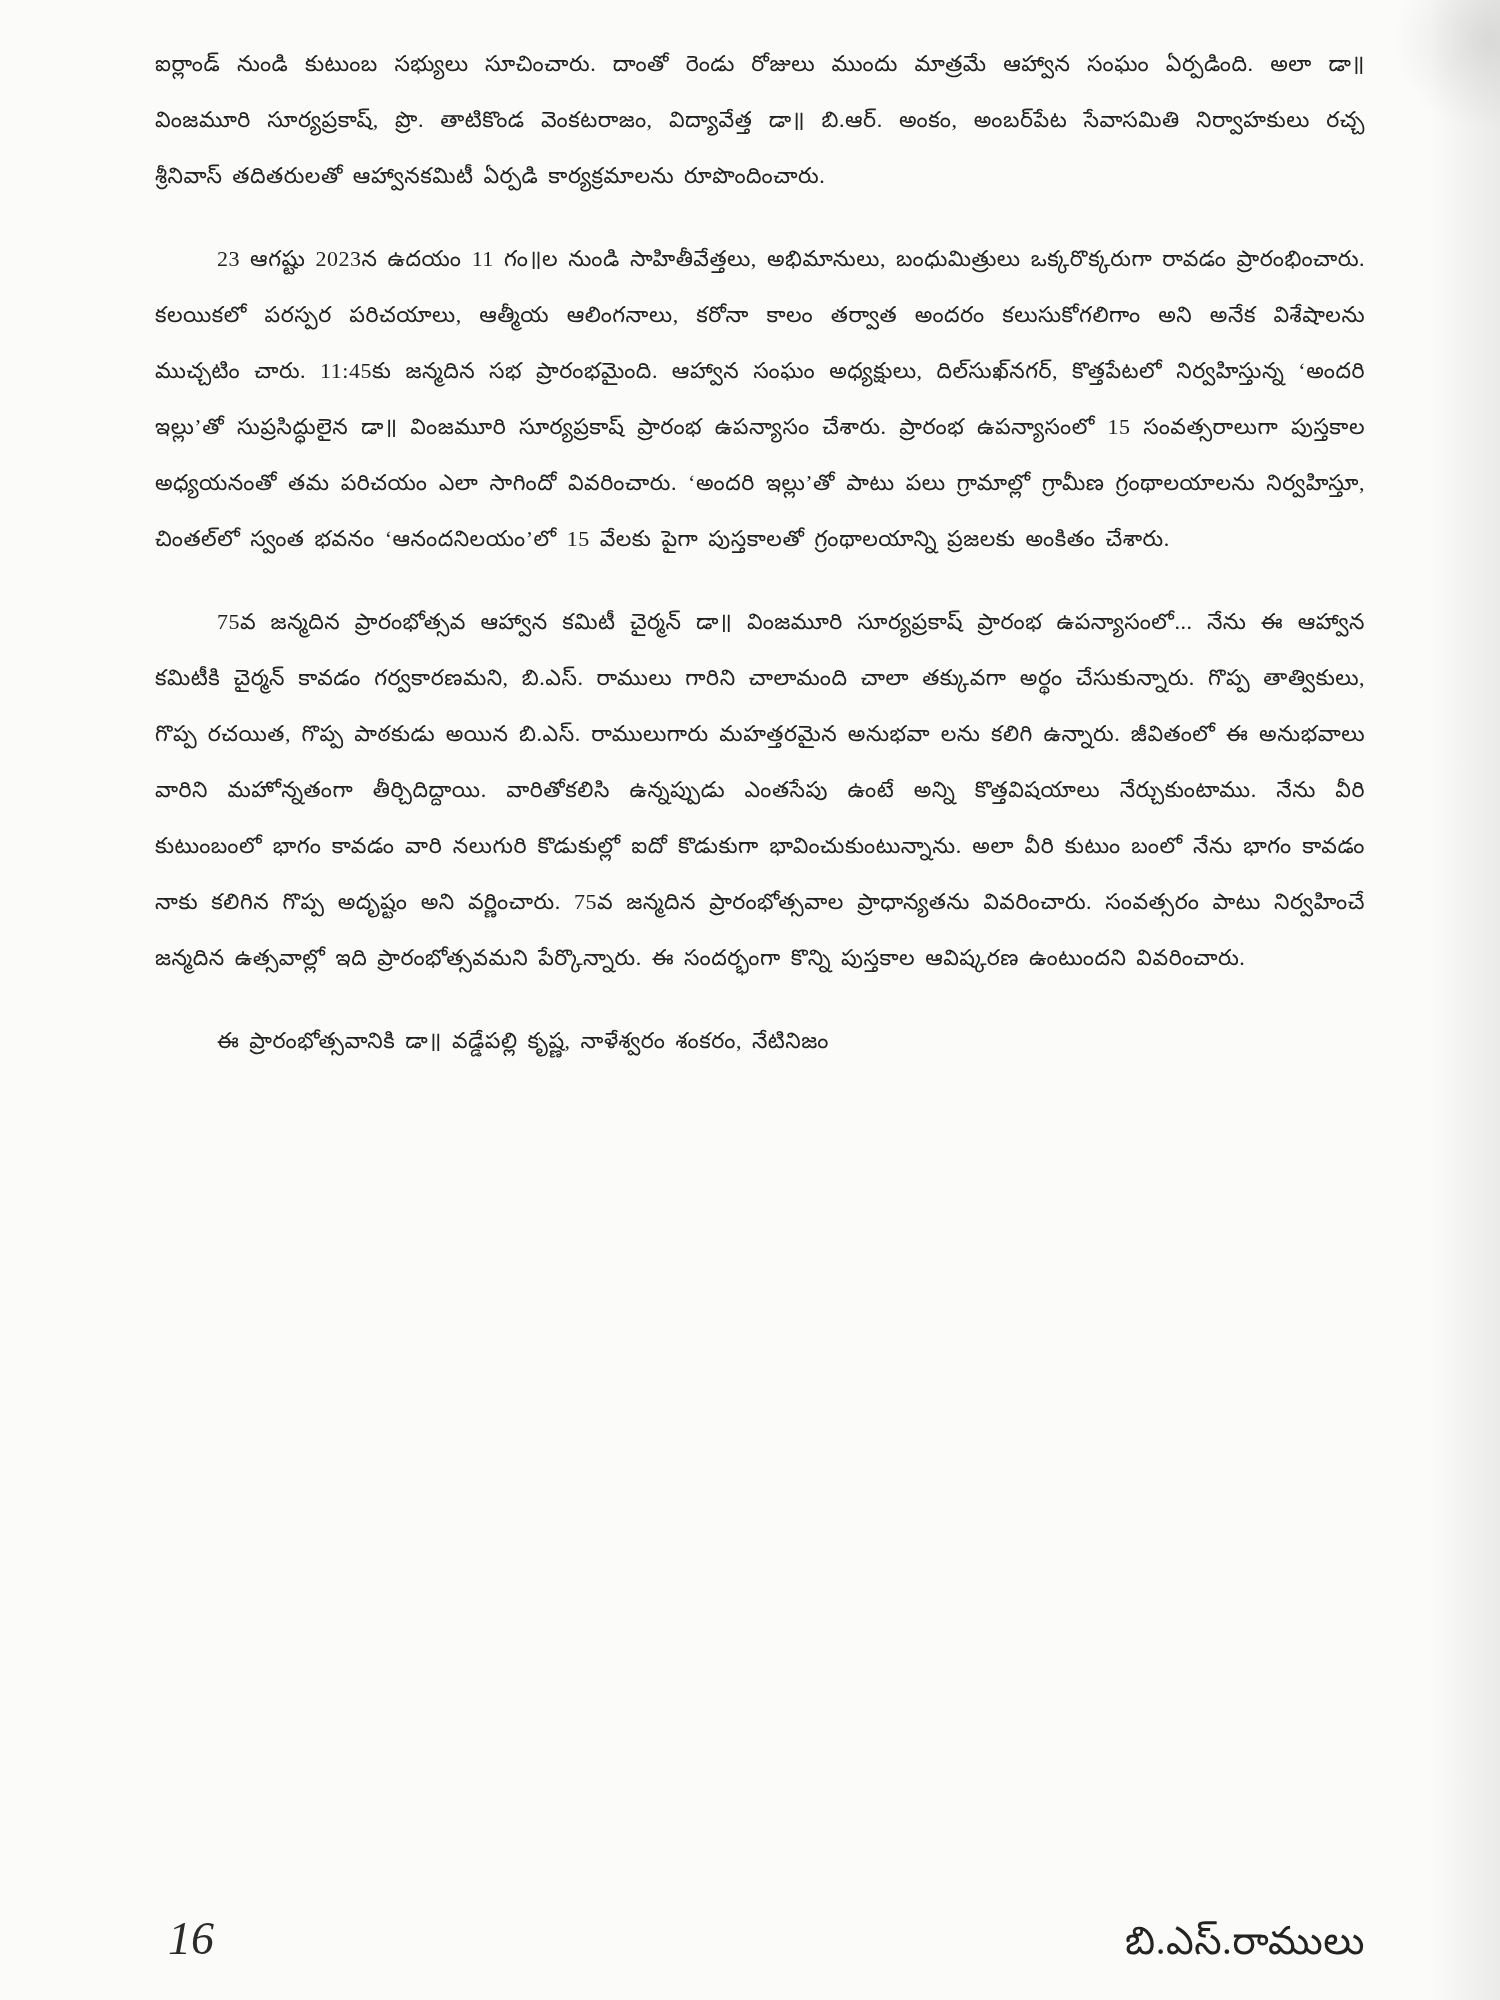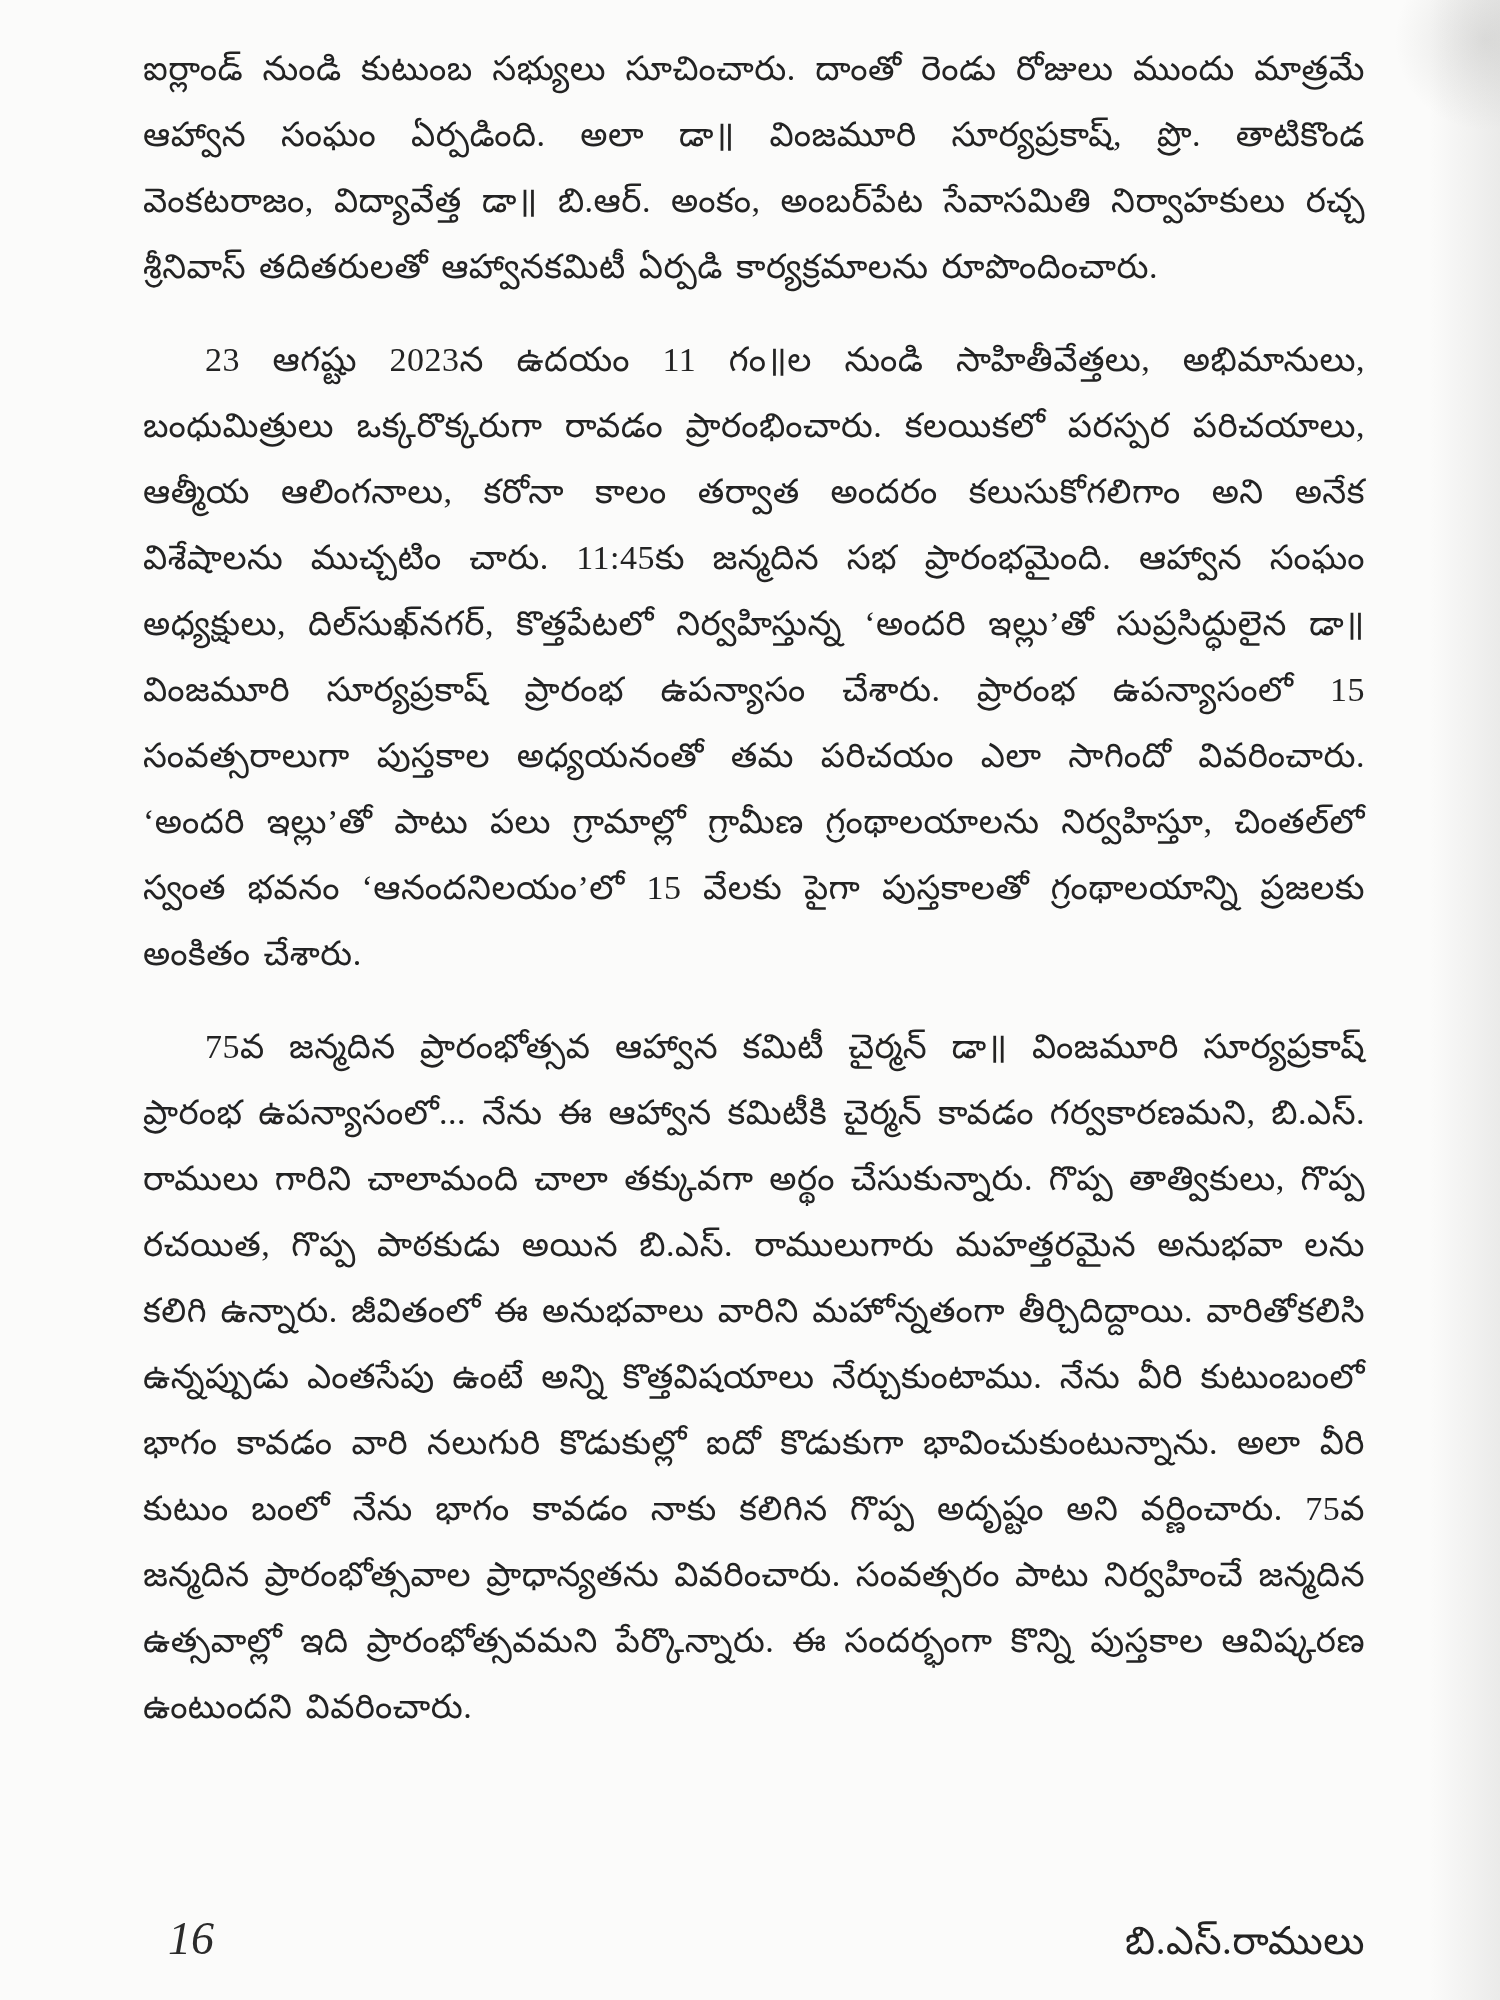--- a/index.html
+++ b/index.html
@@ -24,23 +24,23 @@
       radial-gradient(circle at 99% 2%, rgba(120,120,118,0.18), rgba(120,120,118,0.0) 90px);
     pointer-events: none;
   }
   .page {
     position: absolute;
     left: 143px;
     top: 36px;
     width: 1222px;
   }
   .text-block p.para {
-    margin: 0 0 27px 0;
-    font-size: 34px;
-    line-height: 66px;
+    margin: 0 0 27px 12px;
+    font-size: 22px;
+    line-height: 56px;
     text-align: justify;
     letter-spacing: 0.5px;
     word-spacing: 4px;
     color: #232323;
   }
   .text-block p.para.indent {
     text-indent: 62px;
   }
   .footer {
     position: absolute;
@@ -68,19 +68,20 @@
 </head>
 <body>
 
 <div class="scan-shade"></div>
 
 <div class="page">
   <main class="text-block">
     <p class="para">ఐర్లాండ్ నుండి కుటుంబ సభ్యులు సూచించారు. దాంతో రెండు రోజులు ముందు మాత్రమే ఆహ్వాన సంఘం ఏర్పడింది. అలా డా॥ వింజమూరి సూర్యప్రకాష్, ప్రొ. తాటికొండ వెంకటరాజం, విద్యావేత్త డా॥ బి.ఆర్. అంకం, అంబర్‌పేట సేవాసమితి నిర్వాహకులు రచ్చ శ్రీనివాస్ తదితరులతో ఆహ్వానకమిటీ ఏర్పడి కార్యక్రమాలను రూపొందించారు.</p>
     <p class="para indent">23 ఆగష్టు 2023న ఉదయం 11 గం॥ల నుండి సాహితీవేత్తలు, అభిమానులు, బంధుమిత్రులు ఒక్కరొక్కరుగా రావడం ప్రారంభించారు. కలయికలో పరస్పర పరిచయాలు, ఆత్మీయ ఆలింగనాలు, కరోనా కాలం తర్వాత అందరం కలుసుకోగలిగాం అని అనేక విశేషాలను ముచ్చటిం చారు. 11:45కు జన్మదిన సభ ప్రారంభమైంది. ఆహ్వాన సంఘం అధ్యక్షులు, దిల్‌సుఖ్‌నగర్, కొత్తపేటలో నిర్వహిస్తున్న ‘అందరి ఇల్లు’తో సుప్రసిద్ధులైన డా॥ వింజమూరి సూర్యప్రకాష్ ప్రారంభ ఉపన్యాసం చేశారు. ప్రారంభ ఉపన్యాసంలో 15 సంవత్సరాలుగా పుస్తకాల అధ్యయనంతో తమ పరిచయం ఎలా సాగిందో వివరించారు. ‘అందరి ఇల్లు’తో పాటు పలు గ్రామాల్లో గ్రామీణ గ్రంథాలయాలను నిర్వహిస్తూ, చింతల్‌లో స్వంత భవనం ‘ఆనందనిలయం’లో 15 వేలకు పైగా పుస్తకాలతో గ్రంథాలయాన్ని ప్రజలకు అంకితం చేశారు.</p>
     <p class="para indent">75వ జన్మదిన ప్రారంభోత్సవ ఆహ్వాన కమిటీ చైర్మన్ డా॥ వింజమూరి సూర్యప్రకాష్ ప్రారంభ ఉపన్యాసంలో... నేను ఈ ఆహ్వాన కమిటీకి చైర్మన్ కావడం గర్వకారణమని, బి.ఎస్. రాములు గారిని చాలామంది చాలా తక్కువగా అర్థం చేసుకున్నారు. గొప్ప తాత్వికులు, గొప్ప రచయిత, గొప్ప పాఠకుడు అయిన బి.ఎస్. రాములుగారు మహత్తరమైన అనుభవా లను కలిగి ఉన్నారు. జీవితంలో ఈ అనుభవాలు వారిని మహోన్నతంగా తీర్చిదిద్దాయి. వారితోకలిసి ఉన్నప్పుడు ఎంతసేపు ఉంటే అన్ని కొత్తవిషయాలు నేర్చుకుంటాము. నేను వీరి కుటుంబంలో భాగం కావడం వారి నలుగురి కొడుకుల్లో ఐదో కొడుకుగా భావించుకుంటున్నాను. అలా వీరి కుటుం బంలో నేను భాగం కావడం నాకు కలిగిన గొప్ప అదృష్టం అని వర్ణించారు. 75వ జన్మదిన ప్రారంభోత్సవాల ప్రాధాన్యతను వివరించారు. సంవత్సరం పాటు నిర్వహించే జన్మదిన ఉత్సవాల్లో ఇది ప్రారంభోత్సవమని పేర్కొన్నారు. ఈ సందర్భంగా కొన్ని పుస్తకాల ఆవిష్కరణ ఉంటుందని వివరించారు.</p>
+    <p class="para indent">ఈ ప్రారంభోత్సవానికి డా॥ వడ్డేపల్లి కృష్ణ, నాళేశ్వరం శంకరం, నేటినిజం</p>
   </main>
 </div>
 
 <footer class="footer">
   <span class="page-number">16</span>
   <span class="running-title">బి.ఎస్.రాములు</span>
 </footer>
 
 </body></html>

